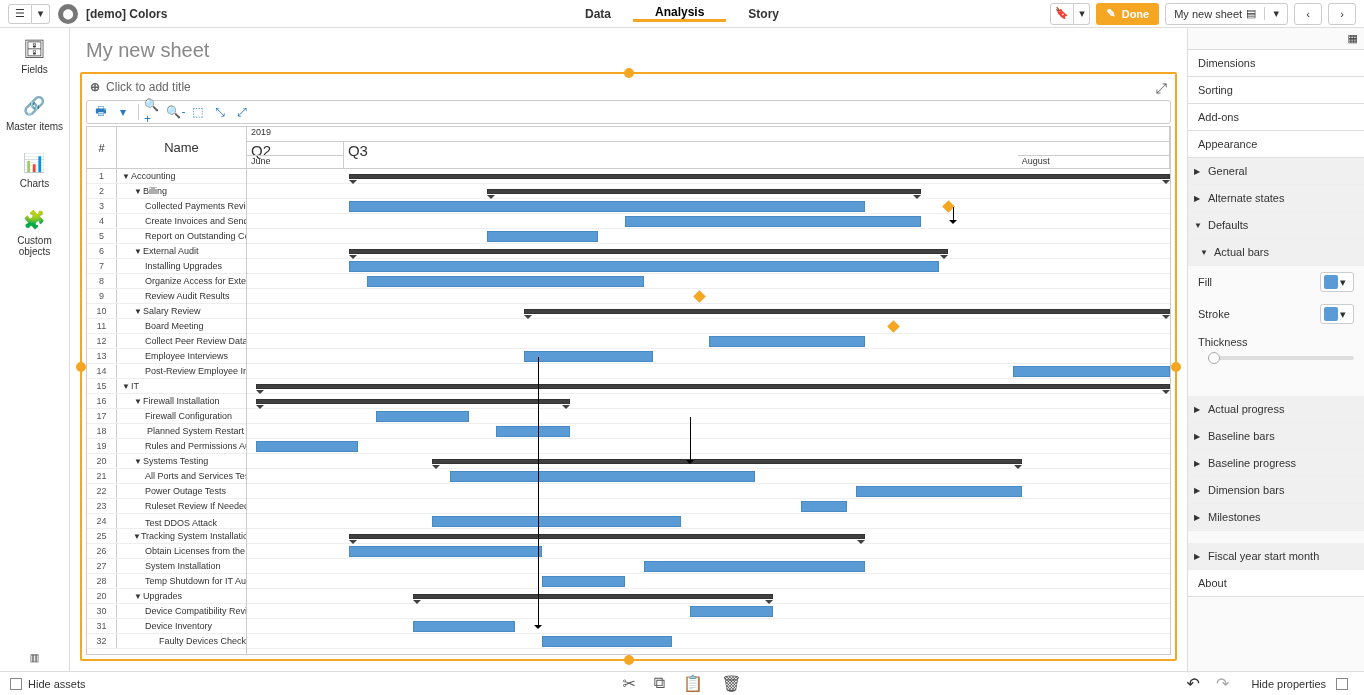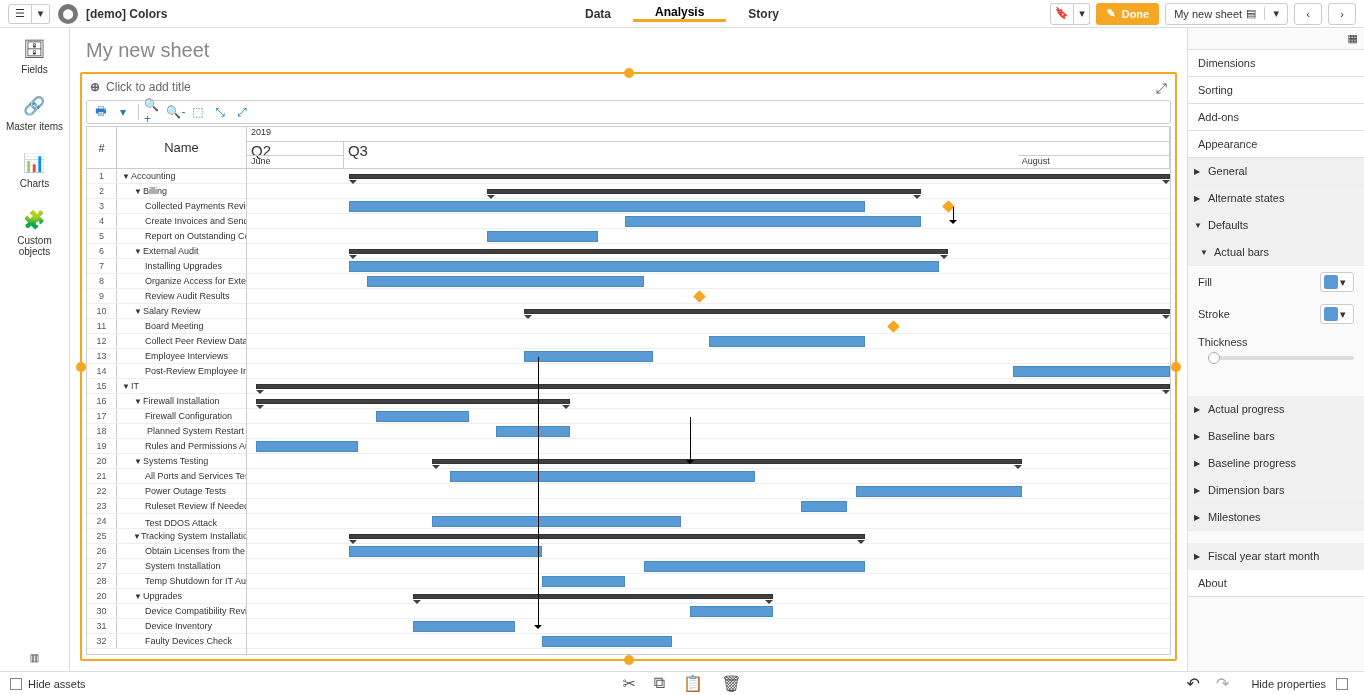--- a/index.html
+++ b/index.html
@@ -368,21 +368,21 @@
               </div>
             </div>
             <div class="gl-row">
               <div class="num">31</div>
               <div class="name" style="padding-left: 28px;">
                 <span>Device Inventory</span>
               </div>
             </div>
             <div class="gl-row">
               <div class="num">32</div>
-              <div class="name" style="padding-left: 28px;">
+              <div class="name" style="padding-left: 28px; justify-content: flex-end;">
                 <span>Faulty Devices Check</span>
               </div>
             </div>
           </div>
       </div>
       <div class="gantt-right">
         <div class="gr-header">
           <div class="gr-year" style="left:0;width:100%;">2019</div>
           <div class="gr-q" style="left:0;width:10.5%;">Q2</div>
           <div class="gr-q" style="left:10.5%;width:89.5%;">Q3</div>

